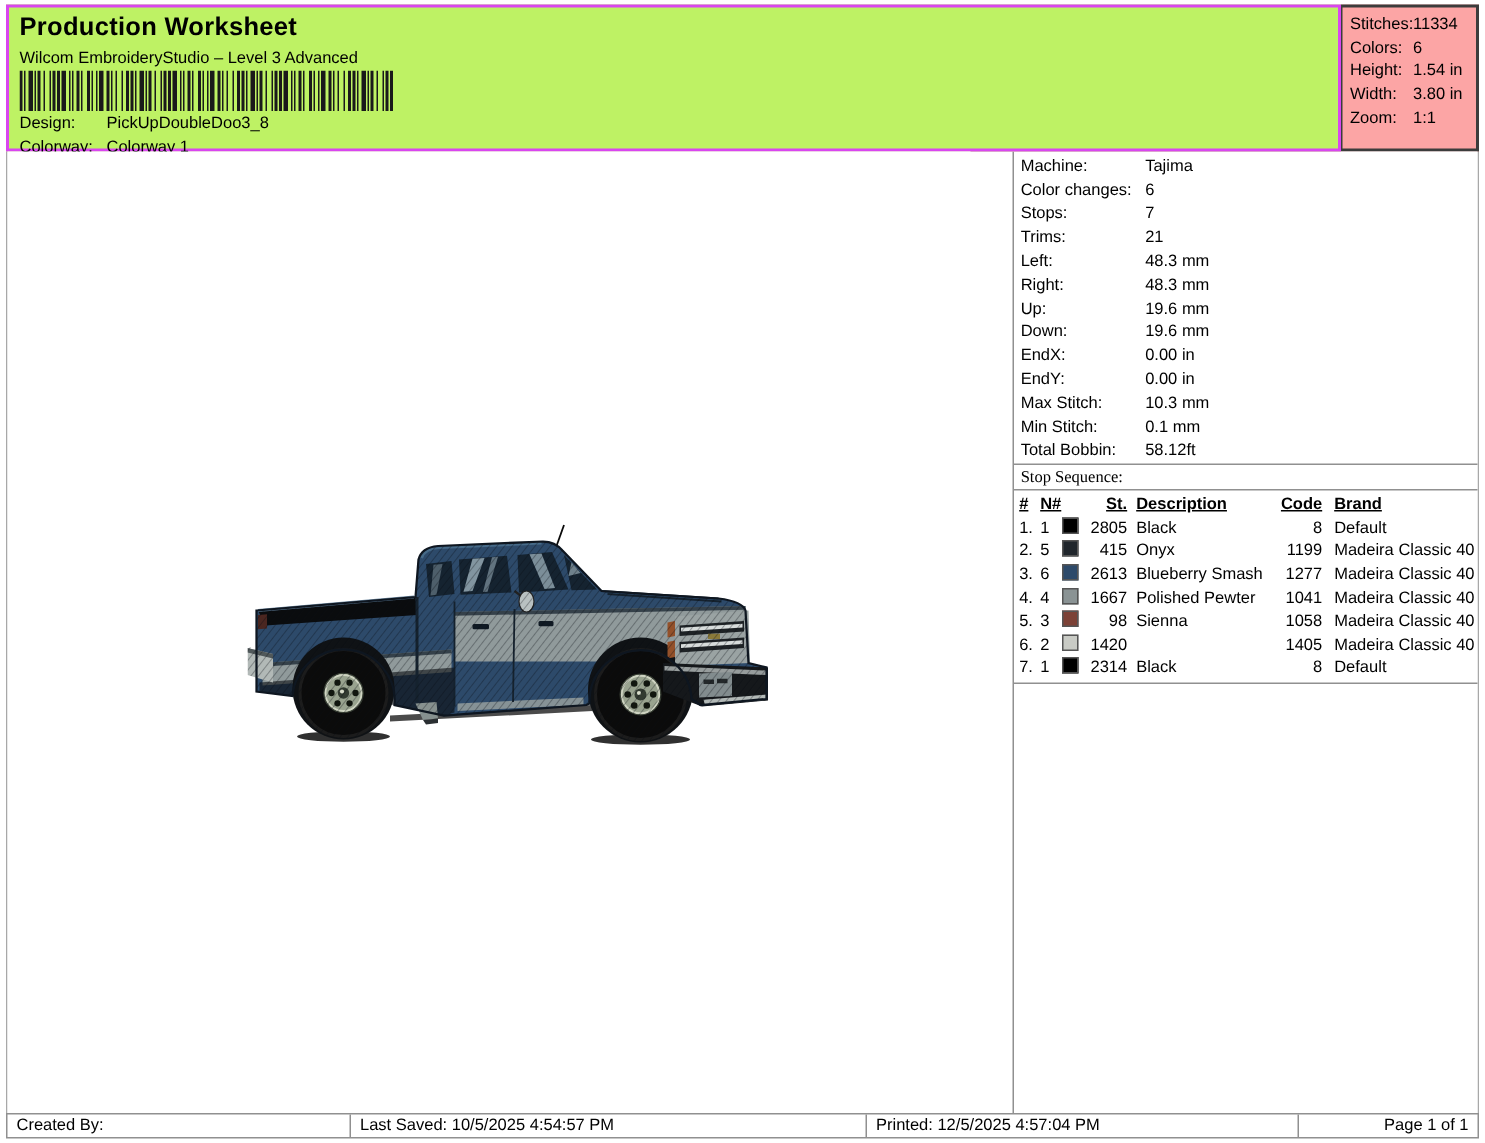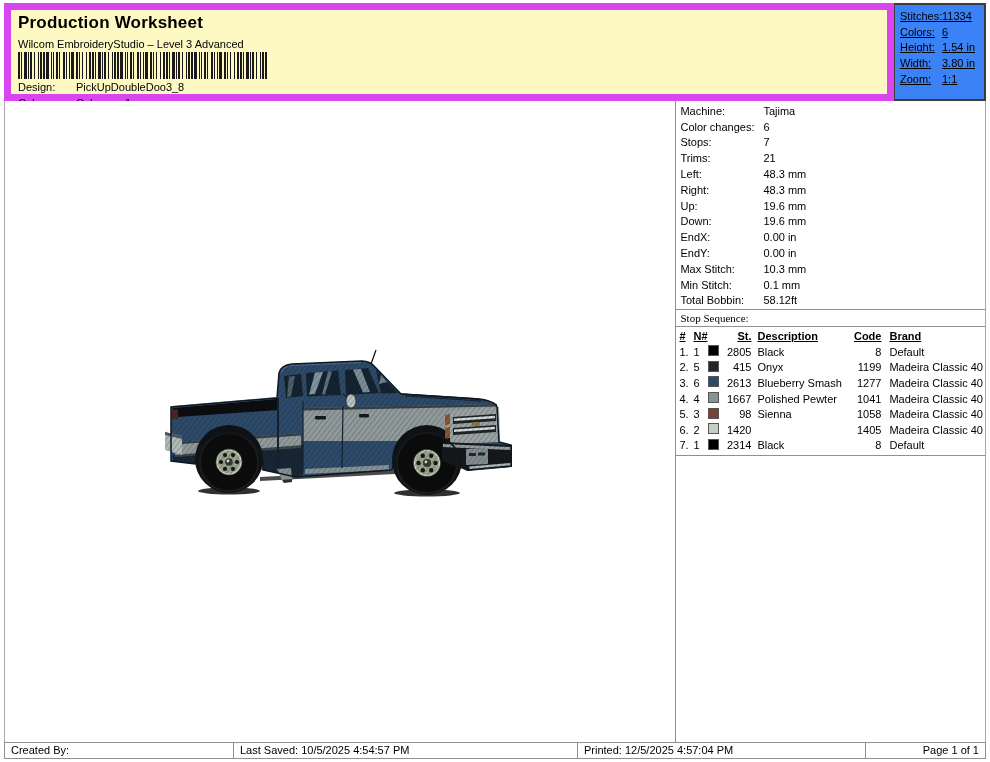--- a/index.html
+++ b/index.html
@@ -2,30 +2,30 @@
 <html><head>
 <meta charset="utf-8">
 <style>
   * { box-sizing: border-box; margin: 0; padding: 0; }
   html,body { width: 990px; height: 762px; background:#fff; }
   body { font-family:"Liberation Sans", sans-serif; font-size:11px; color:#000; position:relative; }
   .sheet { position:absolute; left:4px; top:3px; width:982px; height:756px; }
 
   
   .header-row { display:flex; height:98px; }
-  .header-left { flex:1; border:7px solid #d946ef; position:relative; padding:3px 0 0 7px; background:#fef9c3; }
+  .header-left { flex:1; border:2px solid #d946ef; position:relative; padding:3px 0 0 7px; background:#bef264; }
   .page-title { font-size:17px; font-weight:bold; letter-spacing:0.2px; }
   .subtitle { font-size:11px; margin-top:5px; }
   .barcode { position:absolute; left:7px; top:42px; width:250px; height:27px; }
   .hdr-kv { position:absolute; left:7px; display:flex; }
   .hdr-kv .k { width:58px; }
   .hdr-design { top:71px; }
   .hdr-colorway { top:87px; }
 
-  .summary-box { width:92px; border:2px solid #3c3c3c; border-left:1px solid #3c3c3c; padding:3px 0 12px 5px; background:#3b82f6;text-decoration:underline; }
+  .summary-box { width:92px; border:2px solid #3c3c3c; border-left:1px solid #3c3c3c; padding:3px 0 12px 5px; background:#fca5a5; }
   .sum-row { display:flex; height:15.8px; align-items:center; }
   .sum-row .k { width:42px; }
 
   
   .main-row { display:flex; height:641px; border-left:1px solid #a8a8a8; border-right:1px solid #a8a8a8;gap:28px; }
   .canvas { width:668px; position:relative; background:#fff; }
   .truck-wrap { position:absolute; left:160px; top:248px; width:352px; height:148px; }
 
   .panel { flex:1; border-left:1px solid #909090; display:flex; flex-direction:column; background:#fff; }
   .info-list { padding:2px 0 1px 4px; border-bottom:1px solid #909090; }

